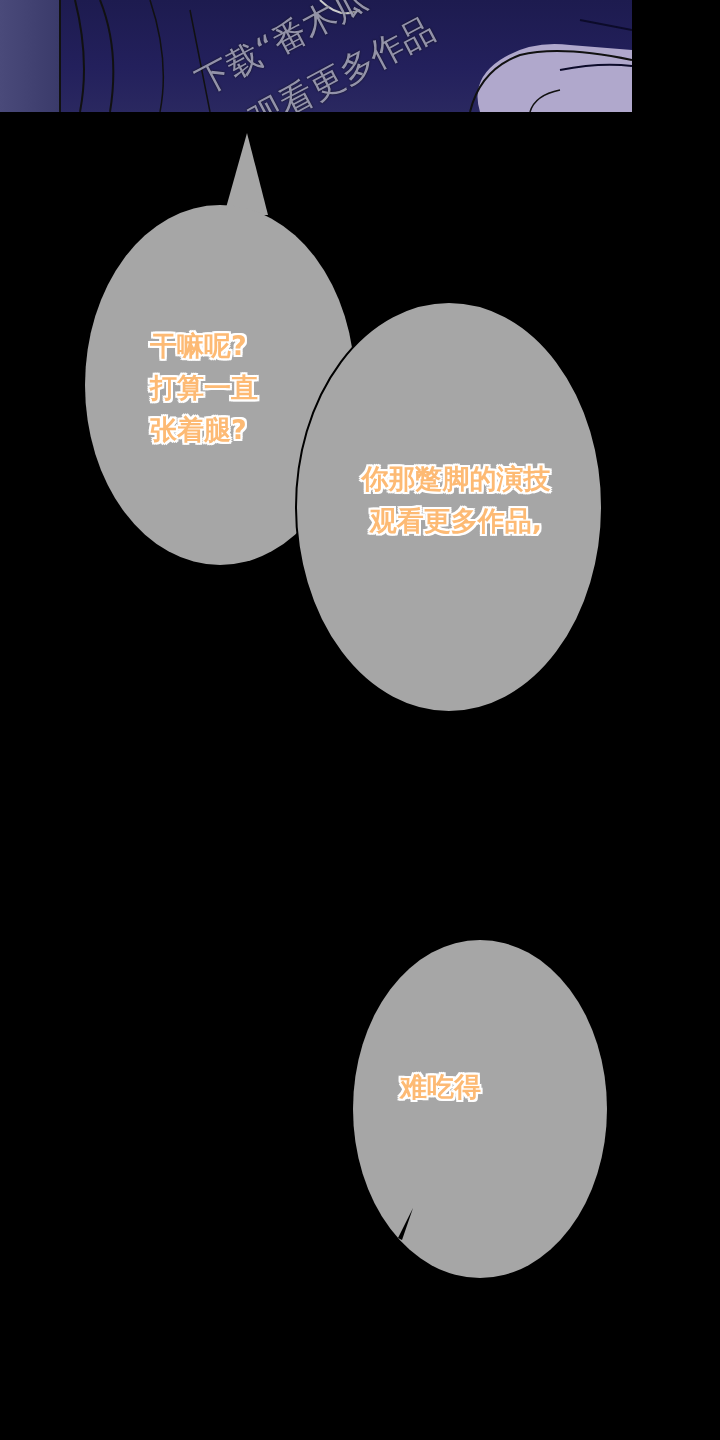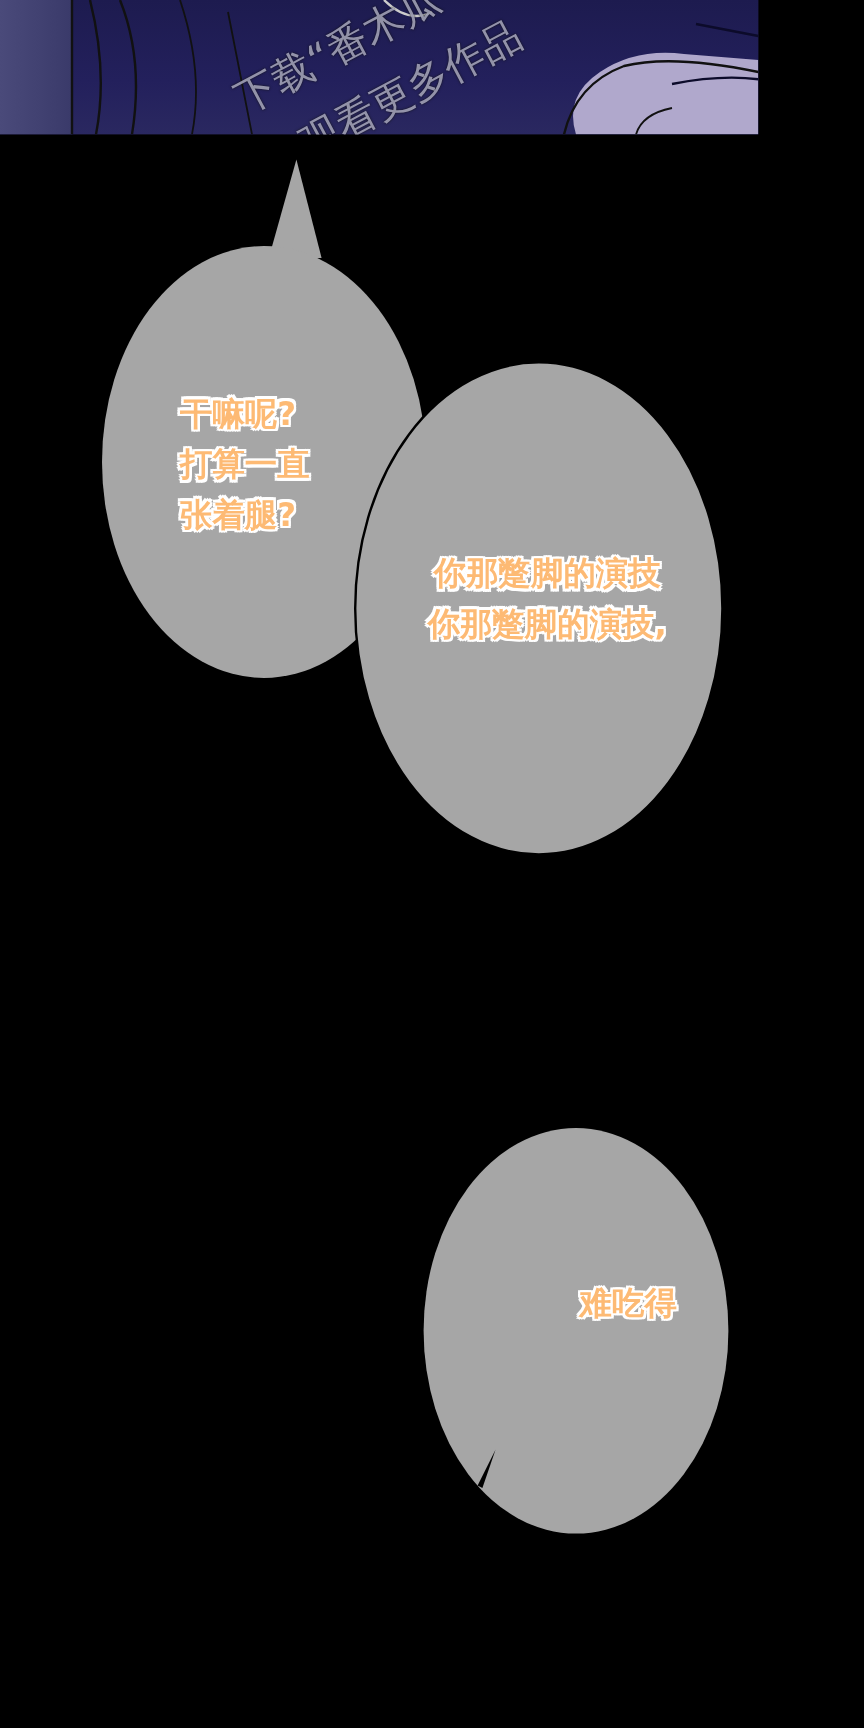--- a/index.html
+++ b/index.html
@@ -29,21 +29,21 @@
     .bubble-text {
       position: absolute; color: #fdba74; font-weight: bold;
       font-size: 27px; line-height: 42px;
       text-shadow: -2px -2px 0 #fff, 2px -2px 0 #fff, -2px 2px 0 #fff, 2px 2px 0 #fff,
                    0 -2px 0 #fff, 0 2px 0 #fff, -2px 0 0 #fff, 2px 0 0 #fff;
       white-space: nowrap;
     }
     .bubble-text .line { display: block; }
     .t1 { left: 150px; top: 325px; text-align: left; }
     .t2 { left: 334px; top: 458px; width: 244px; text-align: center; }
-    .t3 { left: 400px; top: 1066px; width: 164px; text-align: right; }
+    .t3 { left: 400px; top: 1066px; width: 164px; text-align: left; }
   </style>
 </head>
 <body>
 
 <div class="panel-top">
   <div class="bg-left"></div>
   <svg width="632" height="112">
     <path d="M60 0 L60 112 M75 0 Q90 60 80 112 M100 0 Q120 50 110 112" stroke="#111" stroke-width="2" fill="none"></path>
     <path d="M150 0 Q170 60 160 112 M190 10 Q200 60 210 112" stroke="#111" stroke-width="1.5" fill="none"></path>
     <path d="M480 112 Q470 80 500 60 Q530 40 570 45 L632 50 L632 112 Z" fill="#b0a8cc"></path>
@@ -71,18 +71,18 @@
 </svg>
 
 <div class="bubble-text t1">
   <span class="line">干嘛呢?</span>
   <span class="line">打算一直</span>
   <span class="line">张着腿?</span>
 </div>
 
 <div class="bubble-text t2">
   <span class="line">你那蹩脚的演技</span>
-  <span class="line">你那蹩脚的演技,</span>
+  <span class="line">观看更多作品,</span>
 </div>
 
 <div class="bubble-text t3">
   <span class="line">难吃得</span>
 </div>
 
 </body></html>

